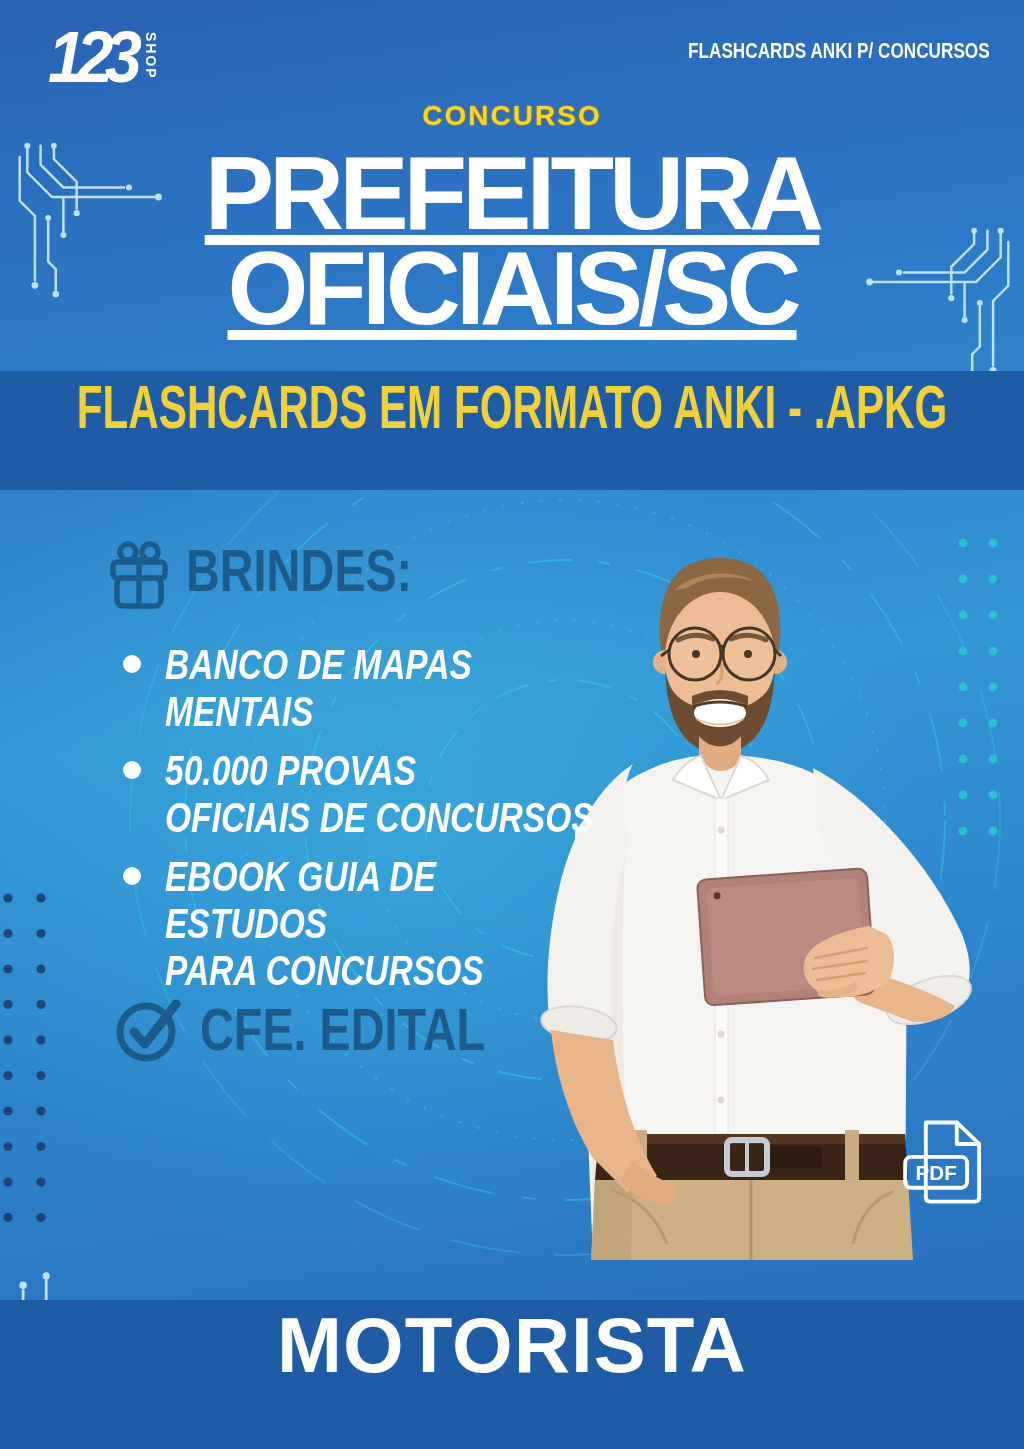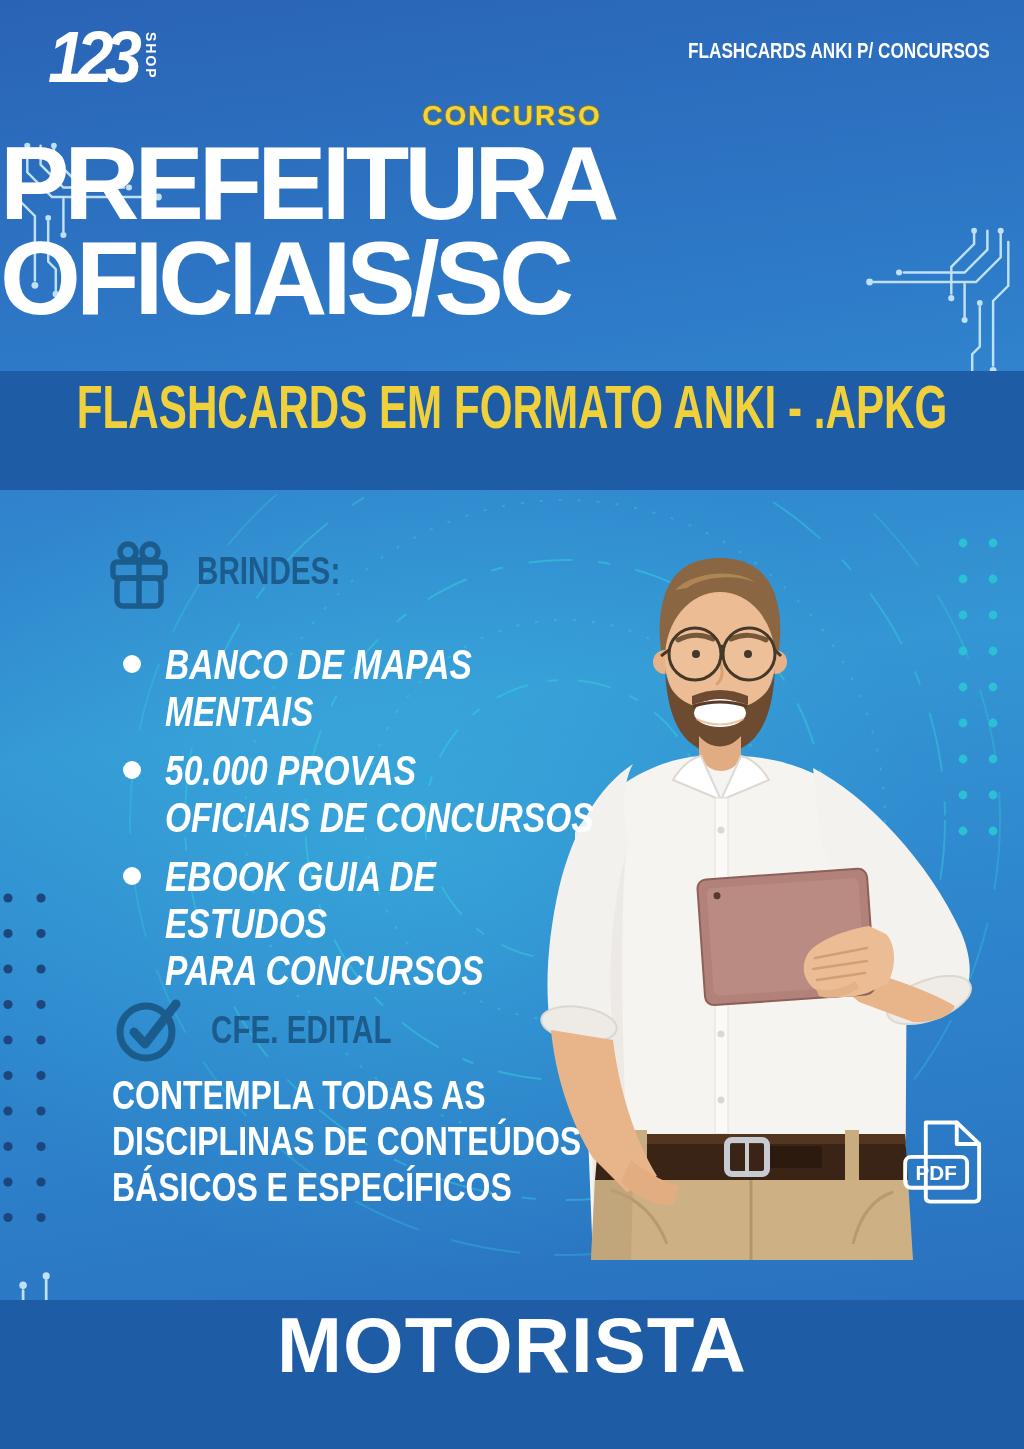--- a/index.html
+++ b/index.html
@@ -19,31 +19,31 @@
   .logo-num{font-size:72px;font-weight:bold;font-style:italic;letter-spacing:-9px;
             line-height:66px;transform:scaleX(.92);transform-origin:left top;}
   .logo-sub{writing-mode:vertical-rl;text-orientation:mixed;font-size:14px;font-weight:bold;
             letter-spacing:2px;margin:8px 0 0 2px;height:58px;}
 
   .tagline{top:38px;right:34px;color:#fff;font-size:22px;font-weight:bold;z-index:6;}
 
   .kicker{top:100px;left:0;width:100%;text-align:center;color:#f2d53c;font-size:28px;
           font-weight:bold;letter-spacing:2px;z-index:6;
           text-shadow:0 1px 0 #8f7d1f,1px 0 0 #8f7d1f,-1px 0 0 #8f7d1f,0 -1px 0 #8f7d1f;}
-  .hero{top:136px;left:0;width:100%;text-align:left;color:#fff;font-weight:bold;
-        font-size:104px;line-height:95px;letter-spacing:-5px;z-index:6;}
+  .hero{top:146px;left:0;width:100%;text-align:center;color:#fff;font-weight:bold;
+        font-size:104px;line-height:95px;letter-spacing:-5px;z-index:6;text-decoration:underline;}
 
   .band{left:0;width:1024px;background:#1f5ca6;z-index:7;display:flex;align-items:flex-start;justify-content:center;}
   .band-top{top:371px;height:119px;}
   .band-top .band-label{color:#f0d13c;font-size:62px;font-weight:bold;}
   .band-bottom{top:1270px;height:253px;margin-top:30px;}
   .footer-title{color:#fff;font-size:78px;font-weight:bold;letter-spacing:1px;}
 
   .brindes-head{left:106px;top:540px;display:flex;align-items:flex-start;gap:14px;z-index:6;}
-  .head-label{color:#1b5c8c;font-size:38px;font-weight:bold;line-height:62px;margin-left:11px;}
+  .head-label{color:#1b5c8c;font-size:60px;font-weight:bold;line-height:62px;}
   .list{left:108px;top:628px;width:600px;z-index:6;margin:13px;padding:0;list-style:none;font-style:italic;}
   .list li{position:relative;padding-left:44px;margin-bottom:12px;color:#fff;
            font-size:43px;font-weight:bold;line-height:47px;}
   .list li::before{content:"";position:absolute;left:2px;top:14px;width:18px;height:18px;
            border-radius:50%;background:#fff;}
   .edital-head{left:114px;top:996px;display:flex;align-items:center;gap:16px;z-index:6;}
   .edital-body{left:112px;top:1072px;color:#fff;font-size:41px;font-weight:bold;line-height:46px;z-index:6;}
 
   .deco{z-index:1;pointer-events:none;}
   .man{left:515px;top:500px;z-index:3;}
@@ -181,25 +181,20 @@
 PARA CONCURSOS</span></li>
   </ul>
 
   <div class="abs edital-head">
     <svg width="70" height="68" viewBox="0 0 70 68" fill="none" stroke="#1b5c8c" stroke-linecap="round" stroke-linejoin="round">
       <circle cx="32" cy="36" r="26" stroke-width="7"></circle>
       <path d="M20,36 L31,48 L62,8" stroke-width="9"></path>
     </svg>
     <span class="head-label"><span class="cx">CFE. EDITAL</span></span>
   </div>
-  <div class="abs edital-body">
-    <span class="cx">CONTEMPLA TODAS AS
-DISCIPLINAS DE CONTEÚDOS
-BÁSICOS E ESPECÍFICOS</span>
-  </div>
 
   <svg class="abs man" width="509" height="760" viewBox="0 0 509 760">
 
     <path d="M145,140 C142,74 172,58 205,58 C242,58 268,80 265,140 L262,170 L148,170 Z" fill="#8a6742"></path>
 
     <circle cx="150" cy="162" r="12" fill="#e6b28a"></circle>
       <circle cx="260" cy="162" r="12" fill="#e6b28a"></circle>
     <ellipse cx="205" cy="158" rx="55" ry="66" fill="#ecbd94"></ellipse>
 
     <path d="M145,140 C142,76 175,60 205,60 C240,60 268,80 265,140 C265,116 252,94 232,88 C210,82 180,84 165,96 C152,106 146,122 145,140 Z" fill="#8a6742"></path>

